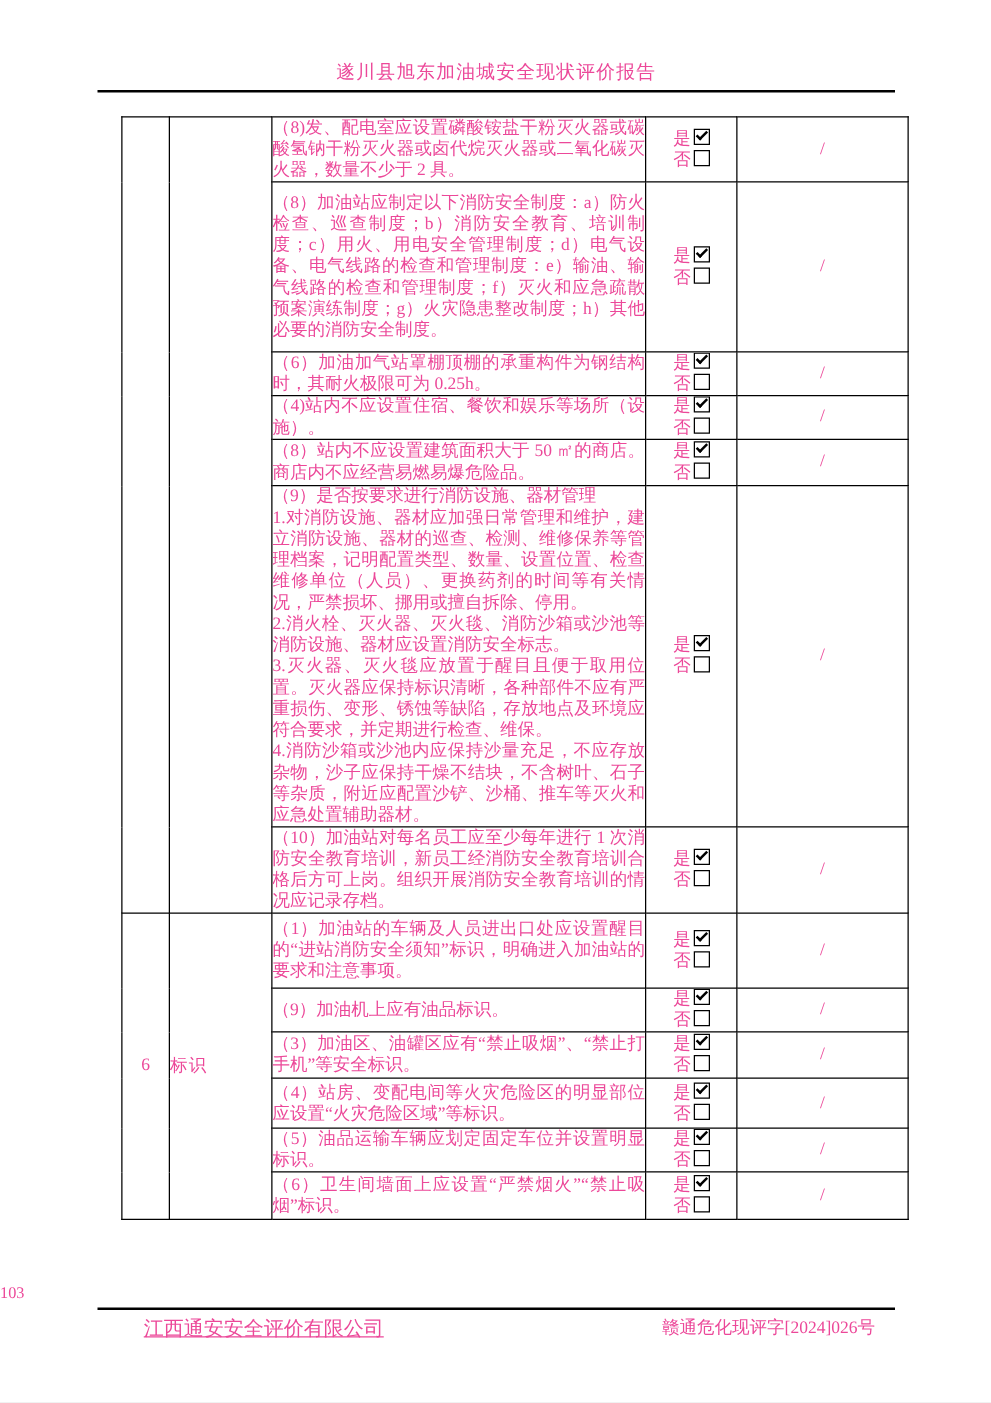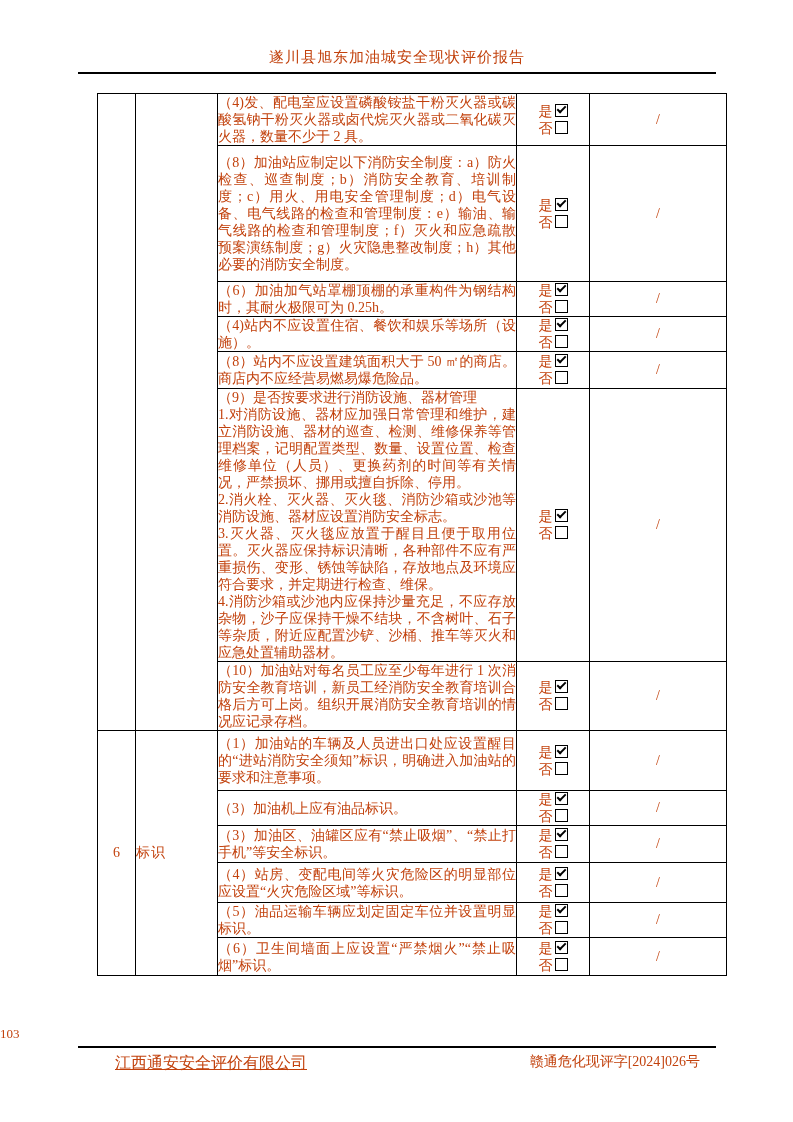--- a/index.html
+++ b/index.html
@@ -2,21 +2,21 @@
 <html><head>
 <meta charset="utf-8">
 <style>
   html,body { margin:0; padding:0; background:#e8e8e8; }
   .page {
     position:relative;
     width:793px; height:1122px;
     margin:0 auto;
     background:#ffffff;
     font-family:"Liberation Serif","DejaVu Serif",serif;
-    color:#c2410c;
+    color:#ec4899;
     overflow:hidden;
   }
   
   .header {
     position:absolute; top:48px; left:78px; width:638px;
     text-align:center;
     border-bottom:2px solid #000;
     padding-bottom:5px;
   }
   .header-title { font-size:15px; letter-spacing:1px; }
@@ -84,21 +84,21 @@
         <col style="width:82px">
         <col style="width:299px">
         <col style="width:73px">
         <col style="width:137px">
     </colgroup>
 
     <tbody>
         <tr style="height:52px">
       <td class="c-idx" rowspan="7"></td>
       <td class="c-cat" rowspan="7"></td>
-      <td class="c-content">（4)发、配电室应设置磷酸铵盐干粉灭火器或碳酸氢钠干粉灭火器或卤代烷灭火器或二氧化碳灭火器，数量不少于 2 具。</td>
+      <td class="c-content">（8)发、配电室应设置磷酸铵盐干粉灭火器或碳酸氢钠干粉灭火器或卤代烷灭火器或二氧化碳灭火器，数量不少于 2 具。</td>
       <td class="c-check">
         <div class="cbl"><span>是</span><span class="box checked"></span></div>
         <div class="cbl"><span>否</span><span class="box"></span></div>
       </td>
       <td class="c-remark">/</td>
     </tr>
 
     <tr style="height:136px">
       <td class="c-content">（8）加油站应制定以下消防安全制度：a）防火检查、巡查制度；b）消防安全教育、培训制度；c）用火、用电安全管理制度；d）电气设备、电气线路的检查和管理制度：e）输油、输气线路的检查和管理制度；f）灭火和应急疏散预案演练制度；g）火灾隐患整改制度；h）其他必要的消防安全制度。</td>
       <td class="c-check">
@@ -162,21 +162,21 @@
       <td class="c-cat" rowspan="6">标识</td>
       <td class="c-content">（1）加油站的车辆及人员进出口处应设置醒目的“进站消防安全须知”标识，明确进入加油站的要求和注意事项。</td>
       <td class="c-check">
         <div class="cbl"><span>是</span><span class="box checked"></span></div>
         <div class="cbl"><span>否</span><span class="box"></span></div>
       </td>
       <td class="c-remark">/</td>
     </tr>
 
     <tr style="height:34px">
-      <td class="c-content">（3）加油机上应有油品标识。</td>
+      <td class="c-content">（9）加油机上应有油品标识。</td>
       <td class="c-check">
         <div class="cbl"><span>是</span><span class="box checked"></span></div>
         <div class="cbl"><span>否</span><span class="box"></span></div>
       </td>
       <td class="c-remark">/</td>
     </tr>
 
     <tr style="height:37px">
       <td class="c-content">（3）加油区、油罐区应有“禁止吸烟”、“禁止打手机”等安全标识。</td>
       <td class="c-check">

